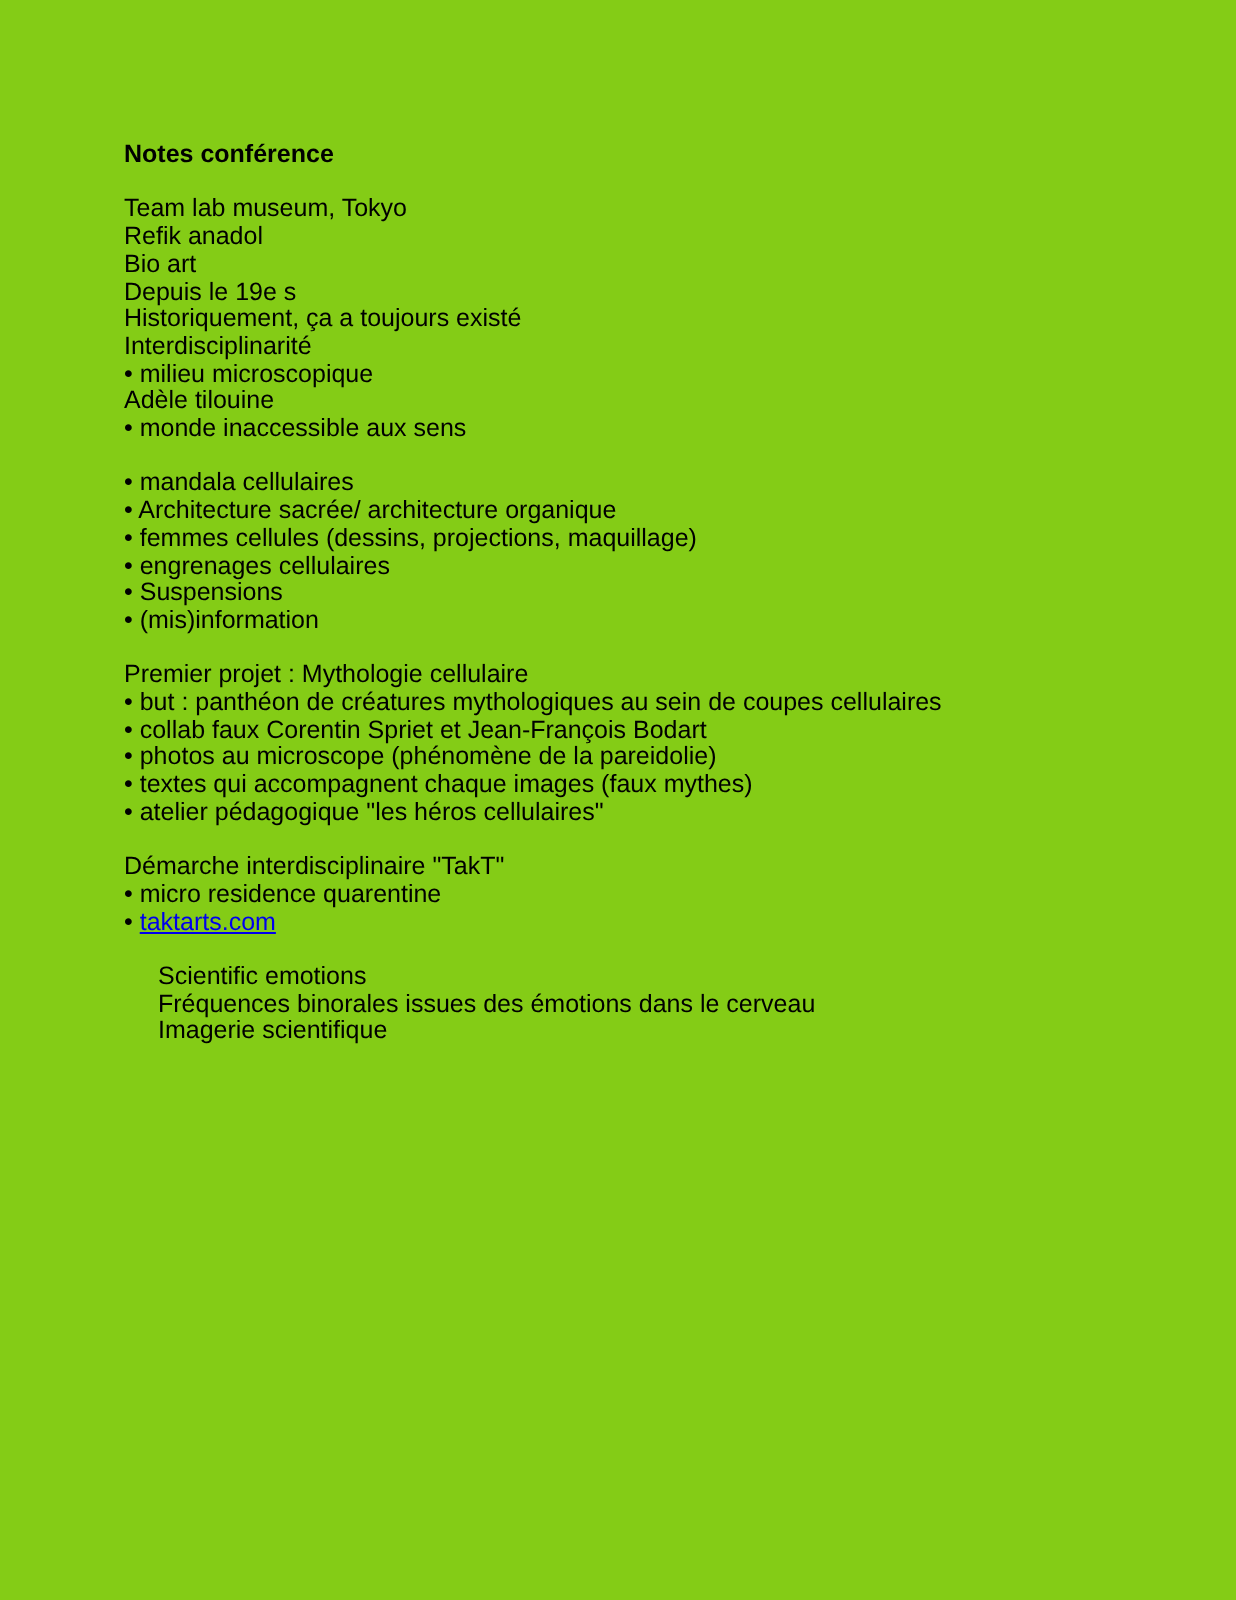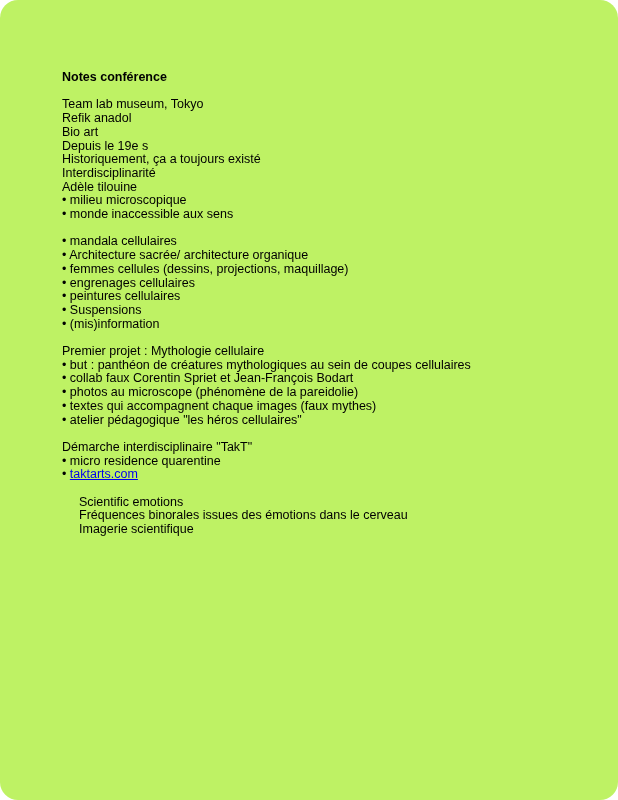--- a/index.html
+++ b/index.html
@@ -42,42 +42,41 @@
   }
   a.link {
     color: var(--link-color, #0000ee);
     text-decoration: underline;
     cursor: pointer;
   }
 </style>
 </head>
 <body>
 
-<div class="page" style="color: rgb(0, 0, 0); background: #bef264; border-radius: 18px;">
+<div class="page" style="color: rgb(0, 0, 0); background: #84cc16;">
   <div class="content" id="content">
       <div class="block">
         <div class="line bold"><span>Notes conférence</span></div>
       </div>
       <div class="block">
         <div class="line"><span>Team lab museum, Tokyo</span></div>
         <div class="line"><span>Refik anadol</span></div>
         <div class="line"><span>Bio art</span></div>
         <div class="line"><span>Depuis le 19e s</span></div>
         <div class="line"><span>Historiquement, ça a toujours existé</span></div>
         <div class="line"><span>Interdisciplinarité</span></div>
+        <div class="line"><span class="bullet">• </span><span>milieu microscopique</span></div>
         <div class="line"><span>Adèle tilouine</span></div>
-        <div class="line"><span class="bullet">• </span><span>milieu microscopique</span></div>
         <div class="line"><span class="bullet">• </span><span>monde inaccessible aux sens</span></div>
       </div>
       <div class="block">
         <div class="line"><span class="bullet">• </span><span>mandala cellulaires</span></div>
         <div class="line"><span class="bullet">• </span><span>Architecture sacrée/ architecture organique</span></div>
         <div class="line"><span class="bullet">• </span><span>femmes cellules (dessins, projections, maquillage)</span></div>
         <div class="line"><span class="bullet">• </span><span>engrenages cellulaires</span></div>
-        <div class="line"><span class="bullet">• </span><span>peintures cellulaires</span></div>
         <div class="line"><span class="bullet">• </span><span>Suspensions</span></div>
         <div class="line"><span class="bullet">• </span><span>(mis)information</span></div>
       </div>
       <div class="block">
         <div class="line"><span>Premier projet : Mythologie cellulaire</span></div>
         <div class="line"><span class="bullet">• </span><span>but : panthéon de créatures mythologiques au sein de coupes cellulaires</span></div>
         <div class="line"><span class="bullet">• </span><span>collab faux Corentin Spriet et Jean-François Bodart</span></div>
         <div class="line"><span class="bullet">• </span><span>photos au microscope (phénomène de la pareidolie)</span></div>
         <div class="line"><span class="bullet">• </span><span>textes qui accompagnent chaque images (faux mythes)</span></div>
         <div class="line"><span class="bullet">• </span><span>atelier pédagogique "les héros cellulaires"</span></div>

